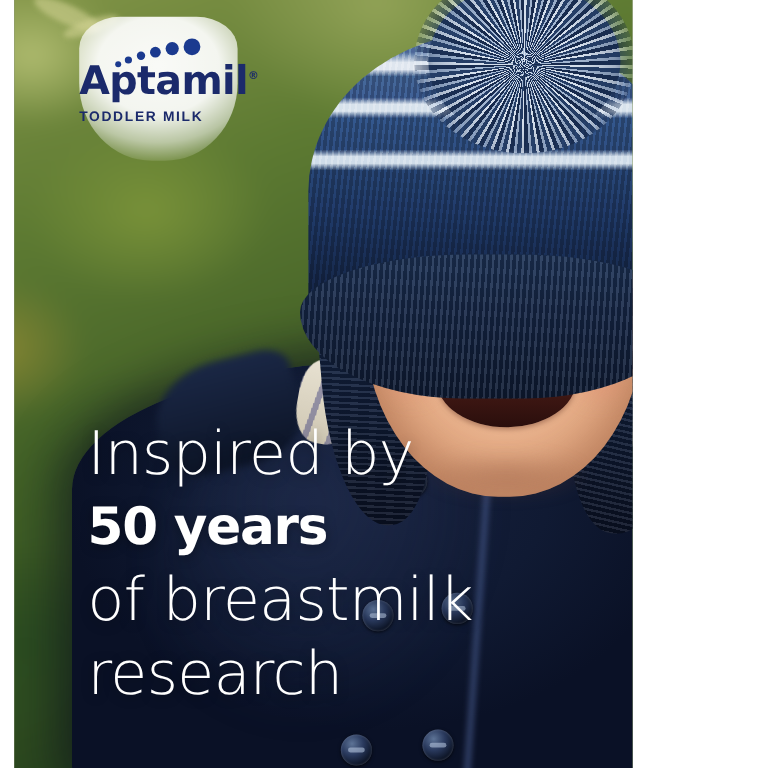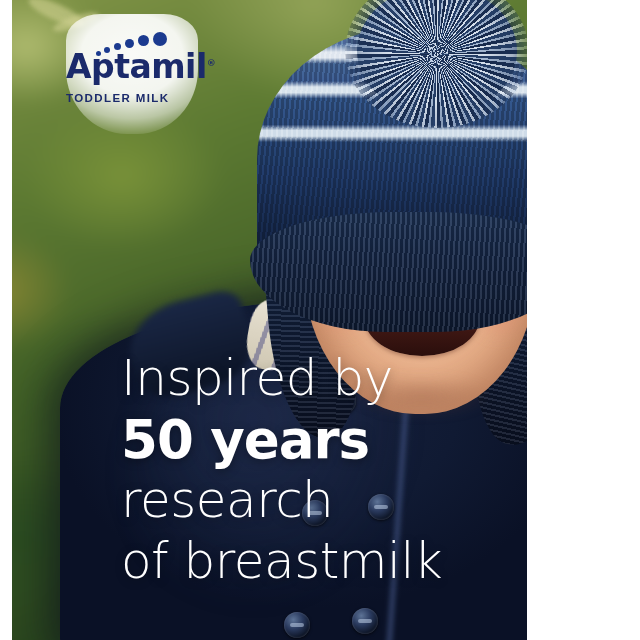--- a/index.html
+++ b/index.html
@@ -368,25 +368,24 @@
     text-shadow: 0 2px 10px rgba(0,0,0,.35);
   }
   .h-line {
     display: block;
     font-family: "DejaVu Sans", sans-serif;
     font-size: 50px;
     line-height: 61px;
     font-weight: 300;
     letter-spacing: -.5px;
     white-space: nowrap;
-    margin-left: 48px;
   }
   .h-line.bold {
     font-weight: 700;
-    font-size: 53px;
+    font-size: 43px;
     letter-spacing: -1px;
   }
 </style>
 </head>
 <body>
 
 <div id="ad">
 
   <div class="photo">
 
@@ -457,17 +456,17 @@
       <i style="left:42px; top:3px;  width:11px; height:11px;"></i>
       <i style="left:57px; top:0px;  width:14px; height:14px;"></i>
     </div>
     <div class="logo-word"><span>Aptamil</span><sup>®</sup></div>
     <div class="logo-sub">TODDLER MILK</div>
   </div>
 
   <div class="headline">
     <span class="h-line">Inspired by</span>
     <span class="h-line bold">50 years</span>
+    <span class="h-line">of breastmilk</span>
     <span class="h-line">research</span>
-    <span class="h-line">of breastmilk</span>
   </div>
 
 </div>
 
 </body></html>

